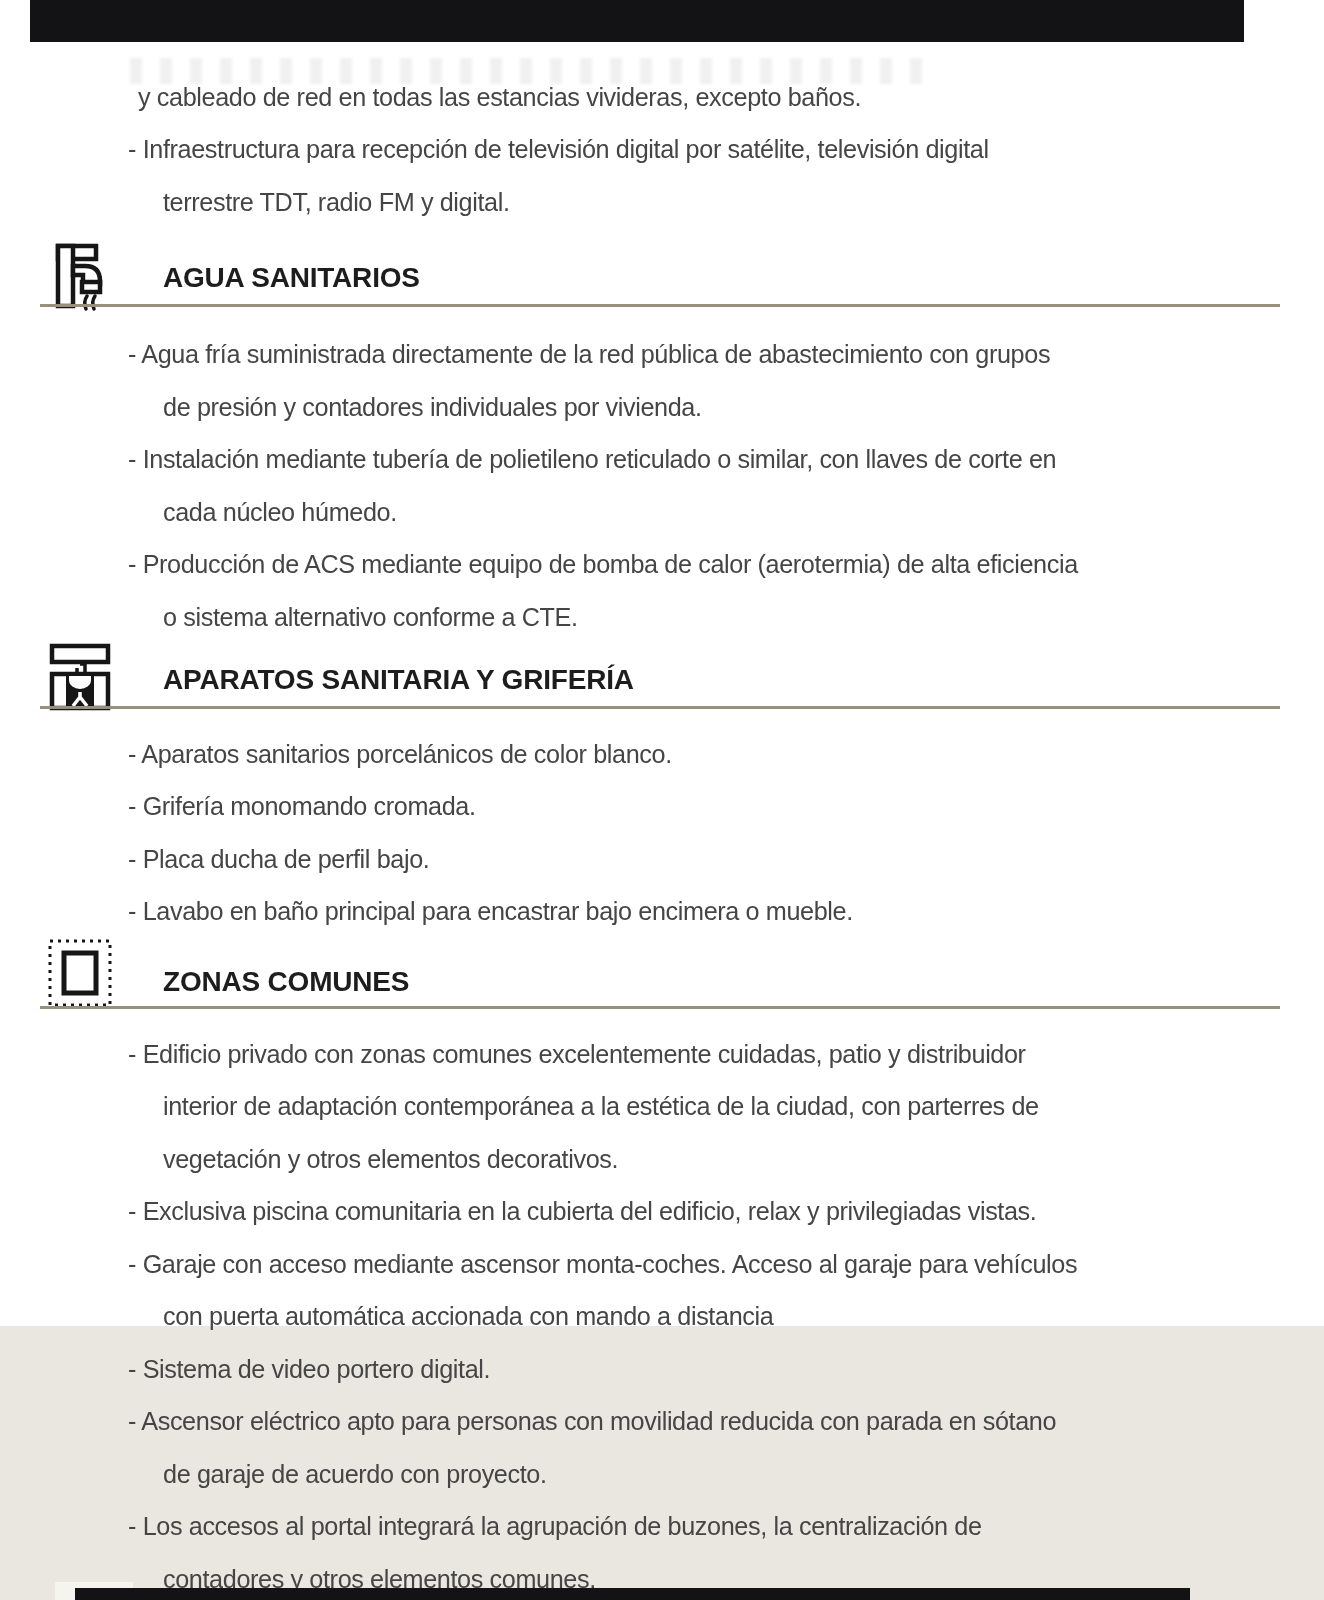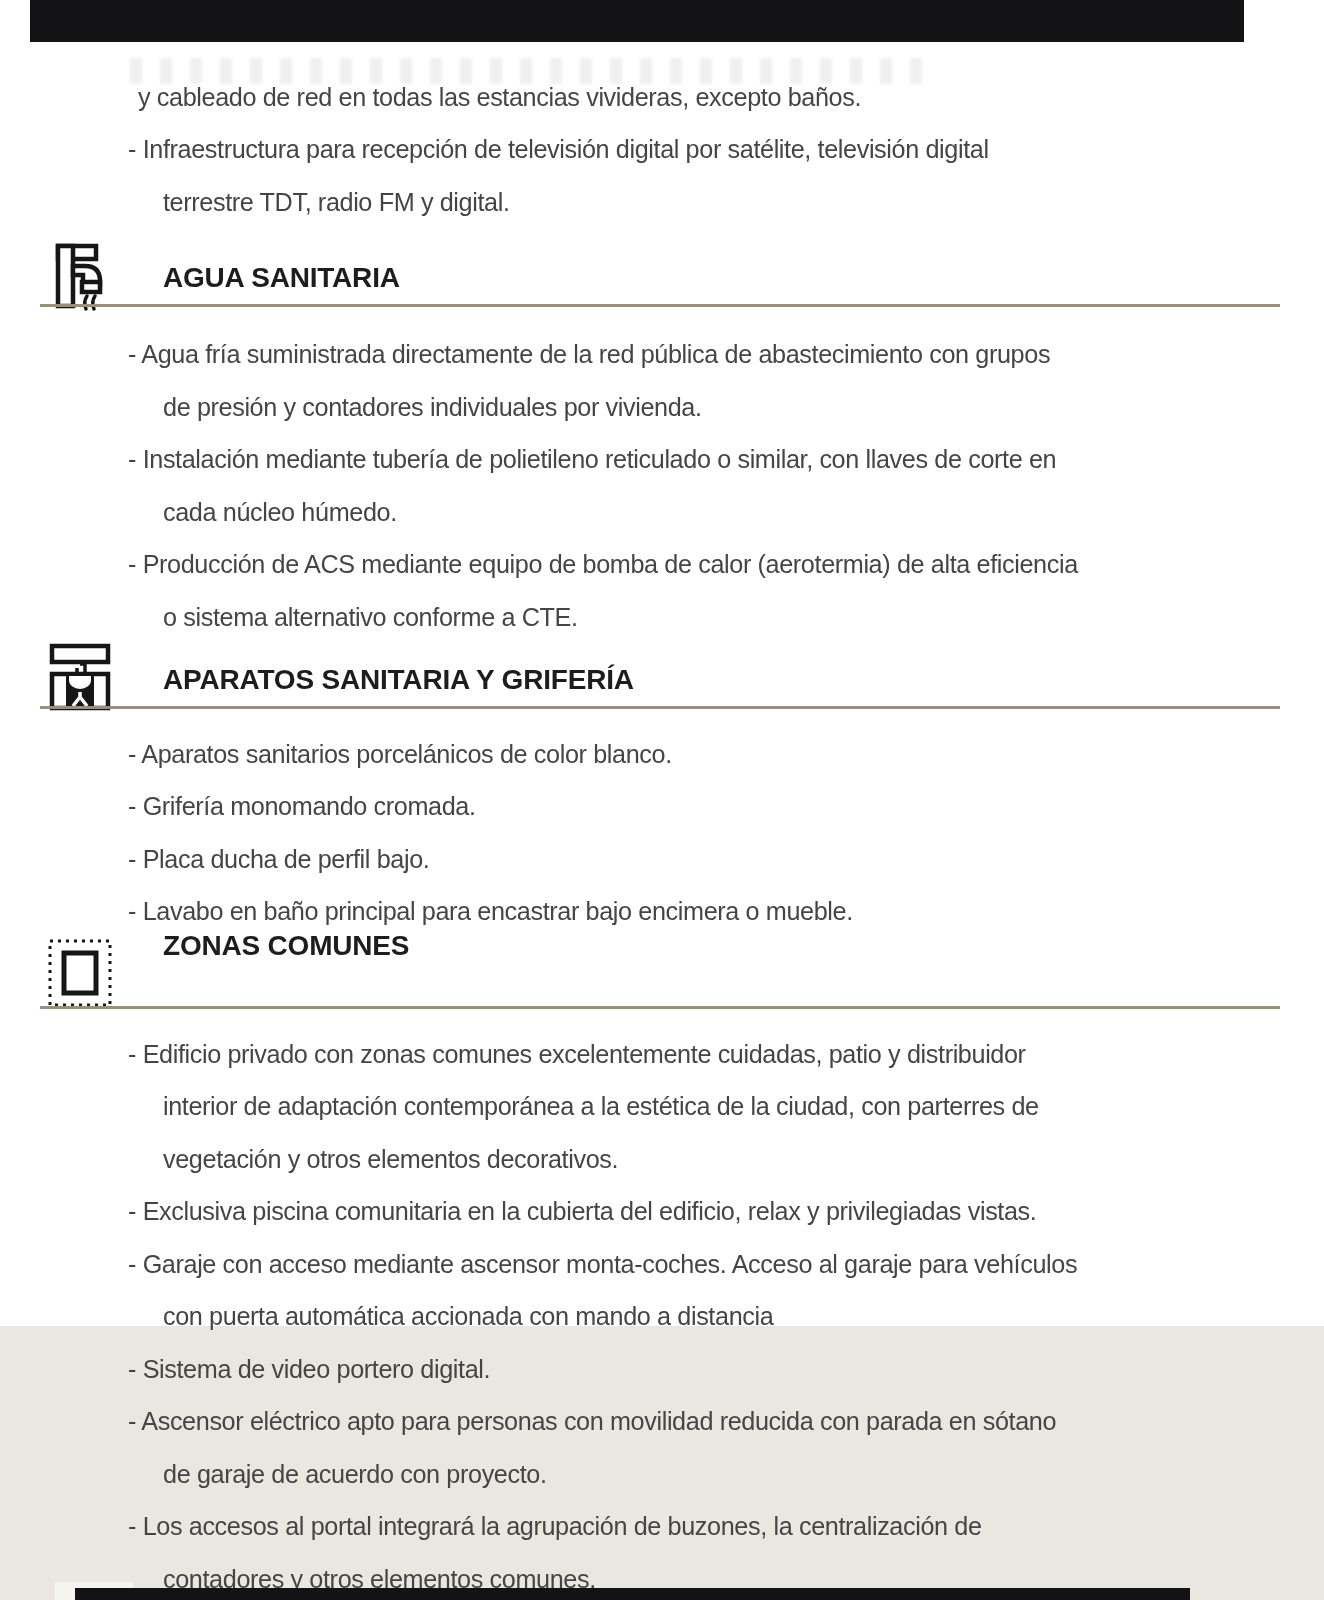--- a/index.html
+++ b/index.html
@@ -61,21 +61,21 @@
         <svg viewBox="0 0 68 74" xmlns="http://www.w3.org/2000/svg">
           <g fill="#fff" stroke="#161616" stroke-width="4.5">
             <rect x="12" y="8" width="38" height="13"></rect>
             <rect x="12" y="8" width="15" height="60"></rect>
             <path d="M27 28 h12 q15 0 15 15 v3 h-17 v-9 h-10 z"></path>
             <rect x="36" y="44" width="18" height="10"></rect>
           </g>
           <path d="M41 58 q-4 6 -1 13 M49 58 q-4 6 -1 13" fill="none" stroke="#161616" stroke-width="3.5" stroke-linecap="round"></path>
         </svg>
       </div>
-      <div class="sec-title" style="top: 262px;">AGUA SANITARIA</div>
+      <div class="sec-title" style="top: 262px;">AGUA SANITARIOS</div>
       <div class="rule" style="top: 304px;"></div>
       <div class="line" style="top: 339px; left: 128px;">- Agua fría suministrada directamente de la red pública de abastecimiento con grupos</div>
       <div class="line" style="top: 391.5px; left: 163px;">de presión y contadores individuales por vivienda.</div>
       <div class="line" style="top: 444px; left: 128px;">- Instalación mediante tubería de polietileno reticulado o similar, con llaves de corte en</div>
       <div class="line" style="top: 496.5px; left: 163px;">cada núcleo húmedo.</div>
       <div class="line" style="top: 549px; left: 128px;">- Producción de ACS mediante equipo de bomba de calor (aerotermia) de alta eficiencia</div>
       <div class="line" style="top: 601.5px; left: 163px;">o sistema alternativo conforme a CTE.</div>
       <div class="icon" style="top: 640px;">
         <svg viewBox="0 0 68 74" xmlns="http://www.w3.org/2000/svg">
           <rect x="6" y="6" width="56" height="16" fill="#fff" stroke="#161616" stroke-width="4.5"></rect>
@@ -91,21 +91,21 @@
       <div class="line" style="top: 739px; left: 128px;">- Aparatos sanitarios porcelánicos de color blanco.</div>
       <div class="line" style="top: 791.4px; left: 128px;">- Grifería monomando cromada.</div>
       <div class="line" style="top: 843.8px; left: 128px;">- Placa ducha de perfil bajo.</div>
       <div class="line" style="top: 896.2px; left: 128px;">- Lavabo en baño principal para encastrar bajo encimera o mueble.</div>
       <div class="icon" style="top: 936px;">
         <svg viewBox="0 0 68 74" xmlns="http://www.w3.org/2000/svg">
           <rect x="4" y="5" width="60" height="64" fill="none" stroke="#161616" stroke-width="3" stroke-dasharray="3 5"></rect>
           <rect x="18" y="17" width="32" height="40" fill="#fff" stroke="#161616" stroke-width="5"></rect>
         </svg>
       </div>
-      <div class="sec-title" style="top: 930px;">ZONAS COMUNES</div>
+      <div class="sec-title" style="top: 966px;">ZONAS COMUNES</div>
       <div class="rule" style="top: 1006px;"></div>
       <div class="line" style="top: 1039px; left: 128px;">- Edificio privado con zonas comunes excelentemente cuidadas, patio y distribuidor</div>
       <div class="line" style="top: 1091.45px; left: 163px;">interior de adaptación contemporánea a la estética de la ciudad, con parterres de</div>
       <div class="line" style="top: 1143.9px; left: 163px;">vegetación y otros elementos decorativos.</div>
       <div class="line" style="top: 1196.35px; left: 128px;">- Exclusiva piscina comunitaria en la cubierta del edificio, relax y privilegiadas vistas.</div>
       <div class="line" style="top: 1248.8px; left: 128px;">- Garaje con acceso mediante ascensor monta-coches. Acceso al garaje para vehículos</div>
       <div class="line" style="top: 1301.25px; left: 163px;">con puerta automática accionada con mando a distancia</div>
       <div class="line" style="top: 1353.7px; left: 128px;">- Sistema de video portero digital.</div>
       <div class="line" style="top: 1406.15px; left: 128px;">- Ascensor eléctrico apto para personas con movilidad reducida con parada en sótano</div>
       <div class="line" style="top: 1458.6px; left: 163px;">de garaje de acuerdo con proyecto.</div>

